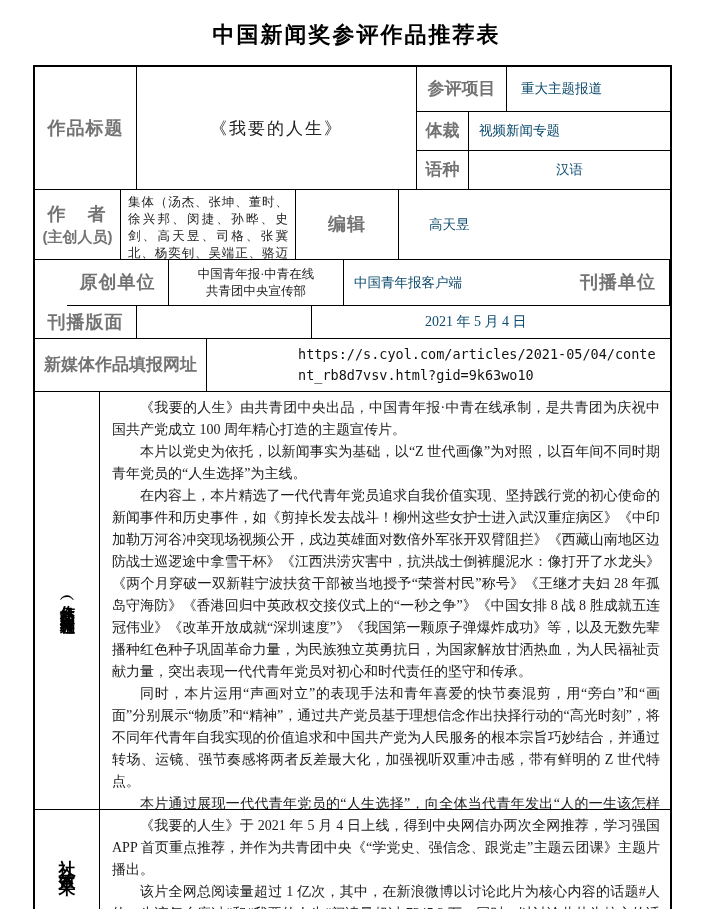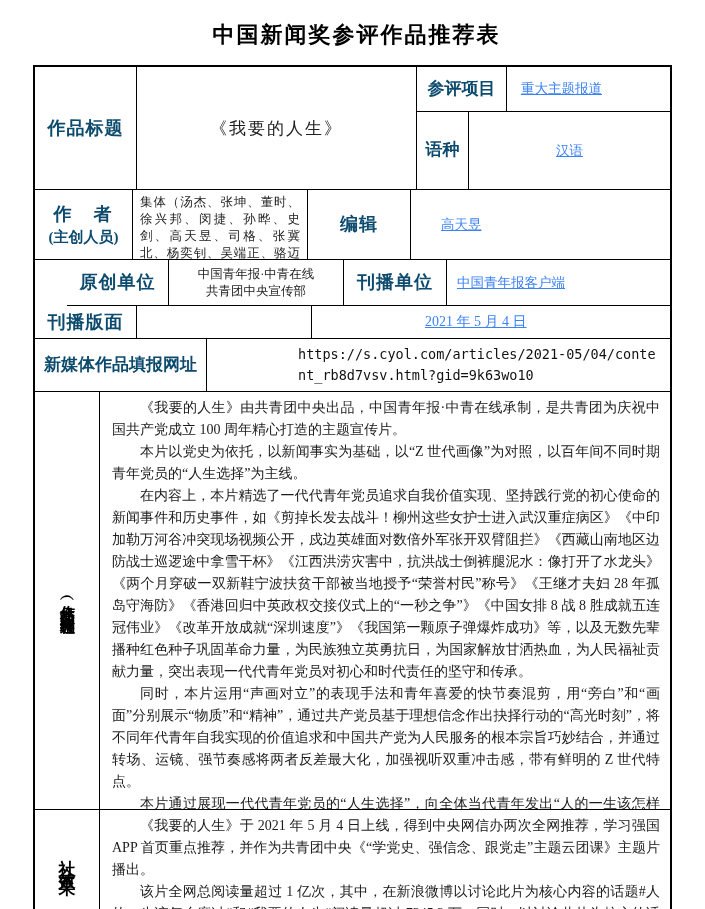--- a/index.html
+++ b/index.html
@@ -14,25 +14,25 @@
     font-family:"Liberation Sans","DejaVu Sans",sans-serif;
     font-weight:bold;font-size:22px;letter-spacing:2px;
     text-align:center;margin:0 0 15px 0;color:#000;
   }
   .tbl{width:639px;box-sizing:border-box;border:2px solid #000;background:#fff;}
   .row{display:flex;border-bottom:1.6px solid #000;box-sizing:border-box;}
   .row.last{border-bottom:none;}
   .cell{box-sizing:border-box;border-right:1.6px solid #000;display:flex;align-items:center;justify-content:center;overflow:hidden;}
   .cell.end{border-right:none;}
   .lbl{
-    font-family:Liberation Serif, serif;
-    font-weight:bold;color:#0c4a6e;text-align:center;
+    font-family:Liberation Sans, sans-serif;
+    font-weight:bold;color:#737373;text-align:center;
     flex-direction:column;line-height:1.35;
   }
-  .val{font-size:13.5px;color:#3b82f6;text-decoration:underline;}
+  .val{font-size:13.5px;color:#0c4a6e;}
   .val.left{justify-content:flex-start;padding-left:10px;}
   .sub{flex:1;display:flex;flex-direction:column;}
   .subrow{display:flex;border-bottom:1.6px solid #000;box-sizing:border-box;}
   .subrow.last{border-bottom:none;flex:1;}
   .names{font-size:12.5px;line-height:17px;text-align:justify;padding:4px 7px;color:#222;display:block;}
   .twoline{font-size:12.5px;line-height:17px;text-align:center;color:#222;flex-direction:column;}
   .url{
     font-family:"DejaVu Sans Mono","Liberation Mono",monospace;
     font-size:13.5px;line-height:21px;word-break:break-all;
     justify-content:flex-start;align-items:center;padding:2px 8px;color:#111;margin-left:44px;
@@ -62,45 +62,49 @@
   <div class="tbl">
 
     <div class="row" style="height:123px;">
       <div class="cell lbl" style="width:102px;font-size:18px;letter-spacing:1px;">作品标题</div>
       <div class="cell" style="width:280px;font-size:17px;letter-spacing:2px;color:#222;">《我要的人生》</div>
       <div class="sub cell end" style="padding:0;align-items:stretch;">
         <div class="subrow" style="height:45px;">
           <div class="cell lbl" style="width:90px;font-size:17px;">参评项目</div>
           <div class="cell end val left" style="flex:1;padding-left:14px;">重大主题报道</div>
         </div>
+        <div class="subrow" style="height:39px;">
+          <div class="cell lbl" style="width:52px;font-size:17px;">体裁</div>
+          <div class="cell end val left" style="flex:1;">视频新闻专题</div>
+        </div>
         <div class="subrow last">
           <div class="cell lbl" style="width:52px;font-size:17px;">语种</div>
           <div class="cell end val" style="flex:1;">汉语</div>
         </div>
       </div>
     </div>
 
     <div class="row" style="height:70px;">
-      <div class="cell lbl" style="width:98px;">
+      <div class="cell lbl" style="width:86px;">
         <span style="font-size:18px;letter-spacing:2px;">作　者</span>
         <span style="font-size:15px;">(主创人员)</span>
       </div>
       <div class="cell names" style="width:175px;">集体（汤杰、张坤、董时、徐兴邦、闵捷、孙晔、史剑、高天昱、司格、张冀北、杨奕钊、吴端正、骆迈京）</div>
       <div class="cell lbl" style="width:103px;font-size:18px;letter-spacing:1px;">编辑</div>
       <div class="cell end val left" style="flex:1;padding-left:30px;">高天昱</div>
     </div>
 
     <div class="row" style="height:46px;margin-left:32px;">
       <div class="cell lbl" style="width:102px;font-size:18px;letter-spacing:1px;">原创单位</div>
       <div class="cell twoline" style="width:175px;">
         <span>中国青年报·中青在线</span>
         <span>共青团中央宣传部</span>
       </div>
+      <div class="cell end val left" style="flex:1;">中国青年报客户端</div>
       <div class="cell lbl" style="width:103px;font-size:18px;letter-spacing:1px;">刊播单位</div>
-      <div class="cell end val left" style="flex:1;">中国青年报客户端</div>
     </div>
 
     <div class="row" style="height:33px;">
       <div class="cell lbl" style="width:102px;font-size:18px;letter-spacing:1px;">刊播版面</div>
       <div class="cell val" style="width:175px;"></div>
       <div class="cell lbl" style="width:103px;font-size:18px;letter-spacing:1px;margin-top:44px;">刊播日期</div>
       <div class="cell end val left" style="flex:1;font-size:14px;text-align:center;">2021 年 5 月 4 日</div>
     </div>
 
     <div class="row" style="height:53px;gap:39px;">

